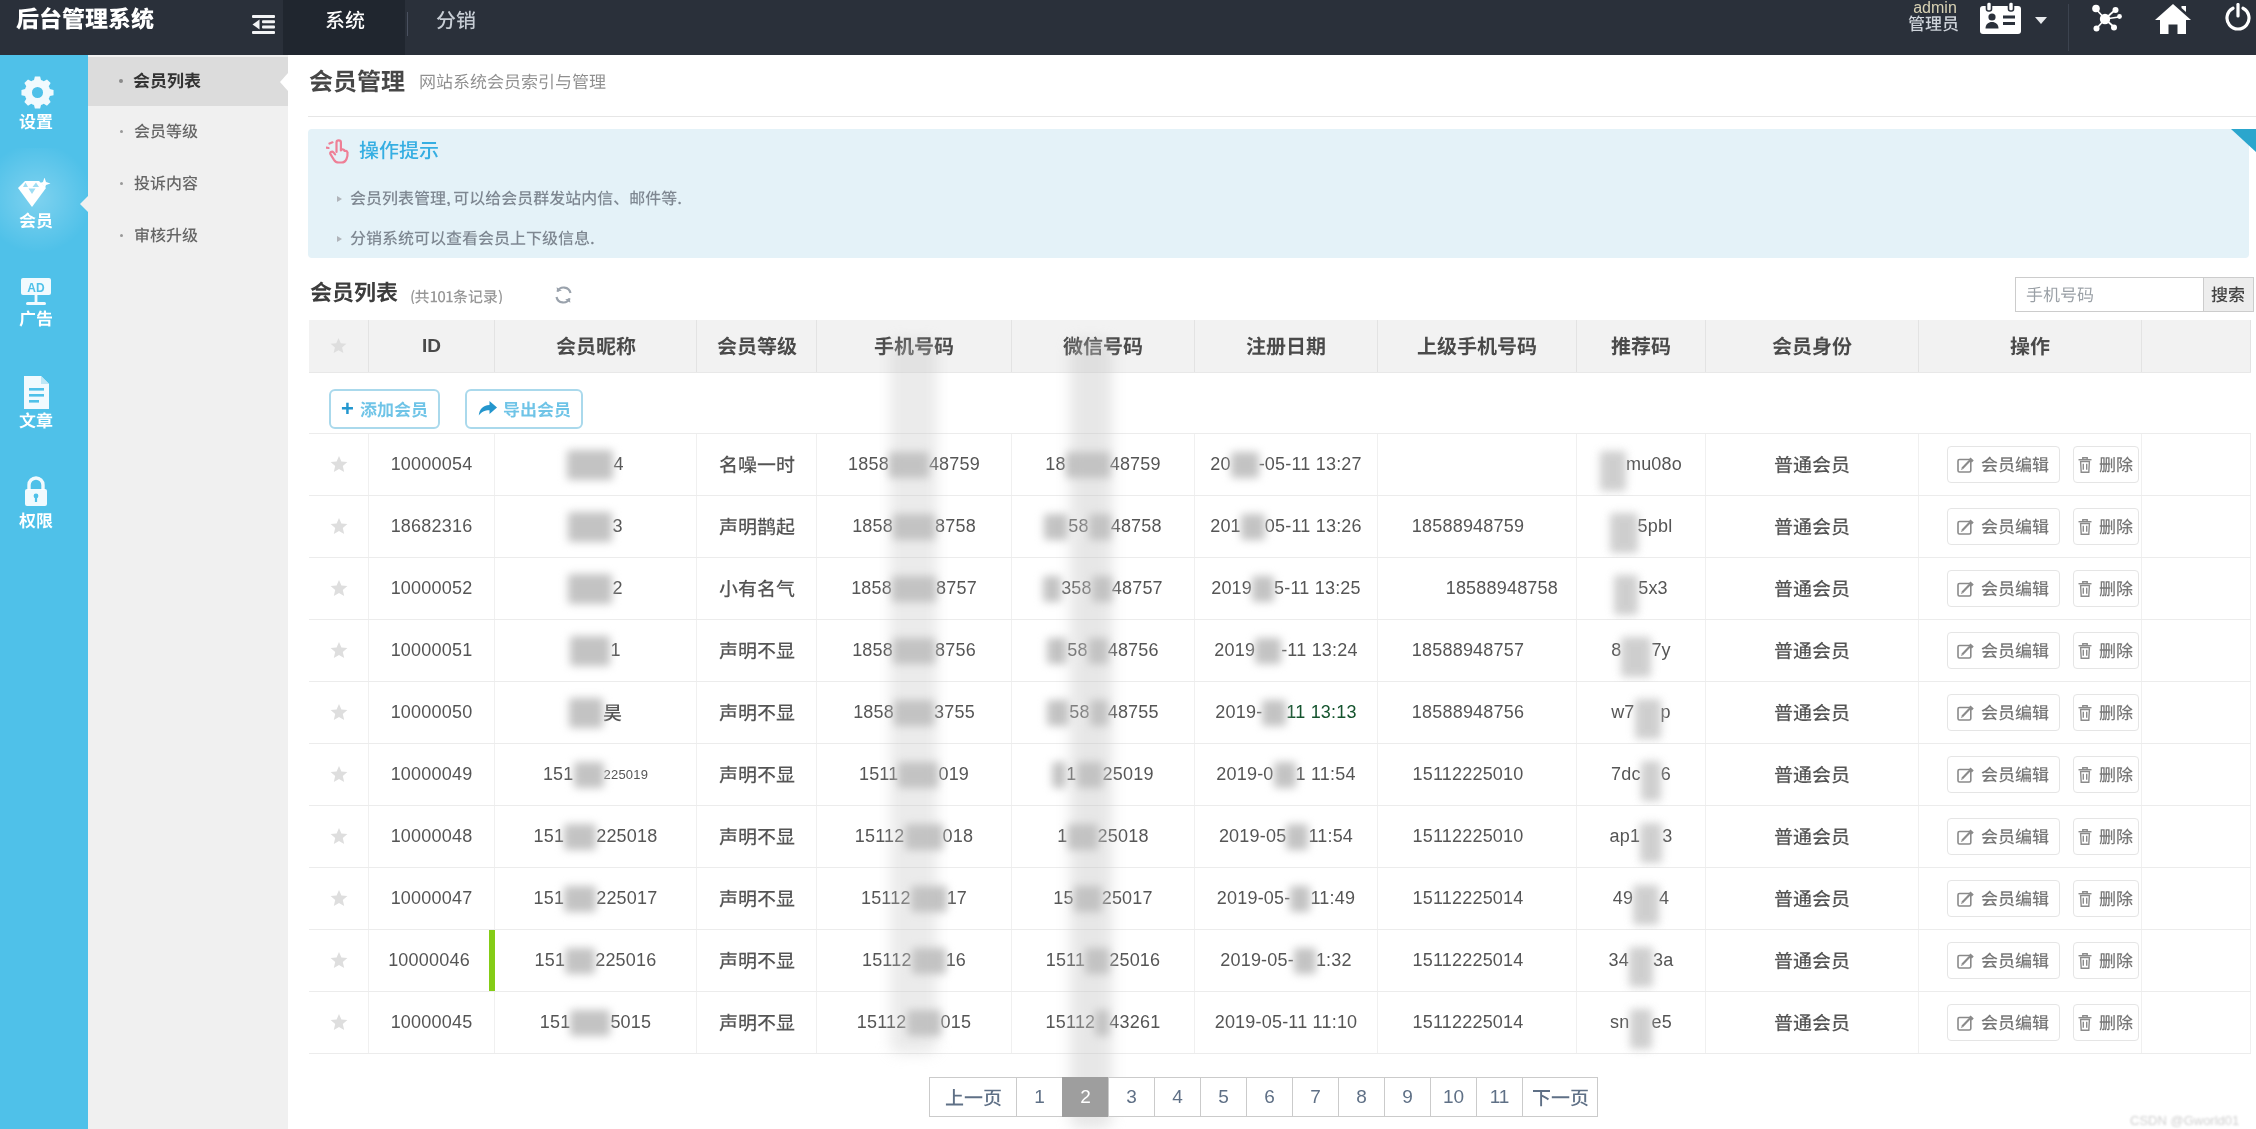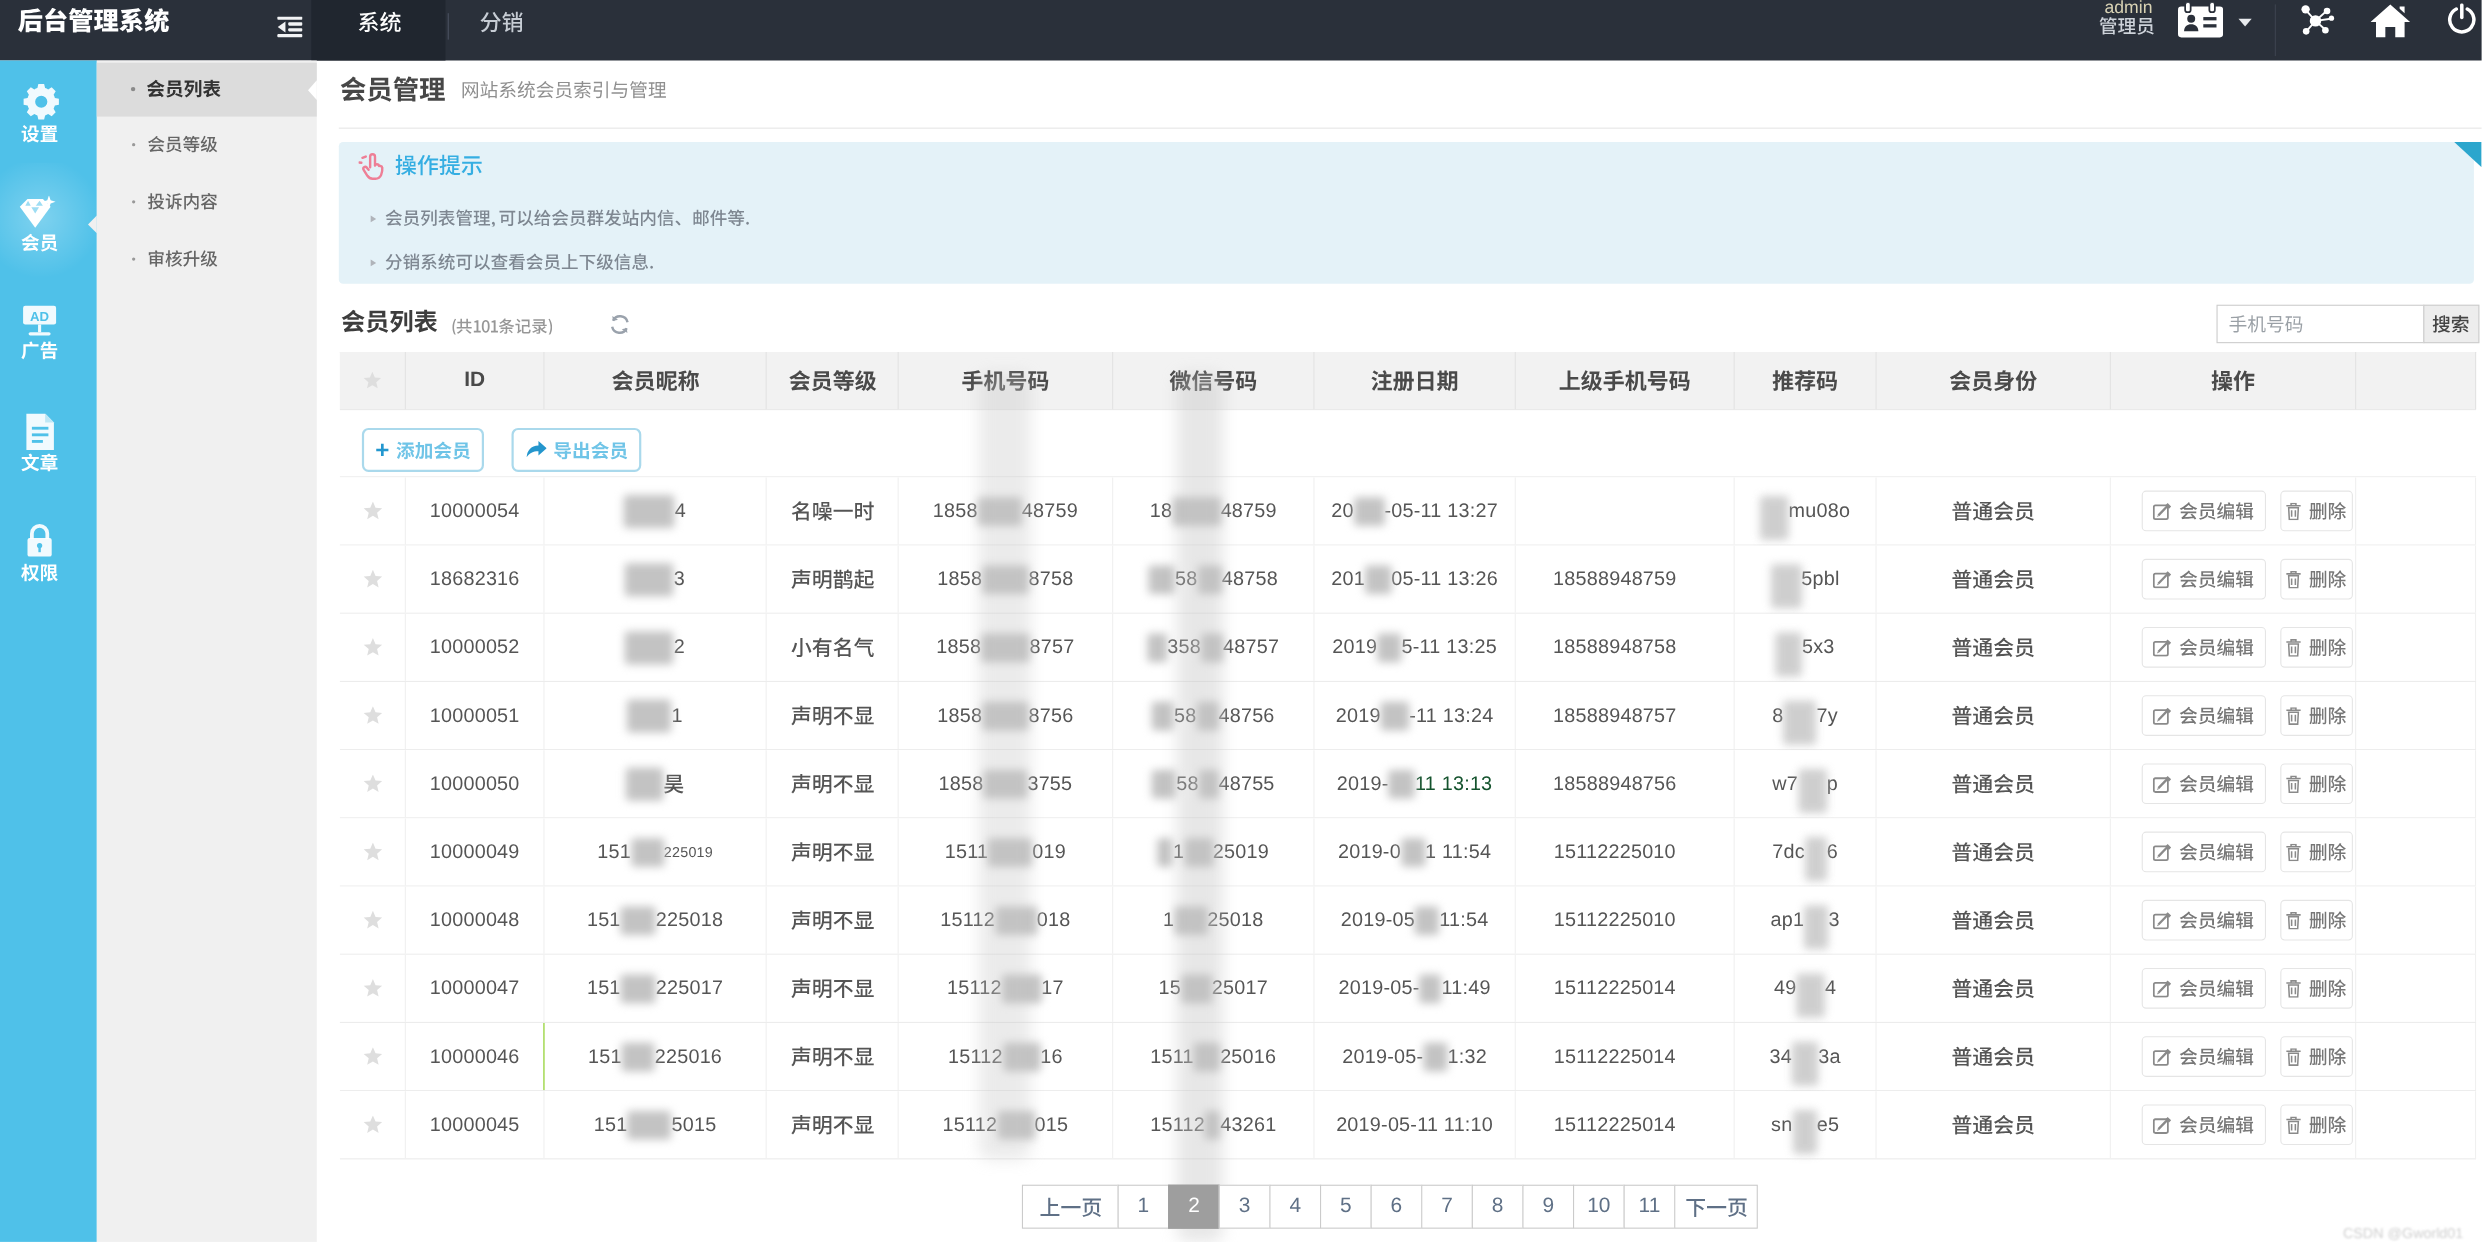--- a/index.html
+++ b/index.html
@@ -465,21 +465,21 @@
       <i class="bl" style="width:18px;height:26px;"></i>
       <b style="font-weight:normal;font-size:18px;color:#555;letter-spacing:.2px">358</b>
       <i class="bl" style="width:20px;height:26px;"></i>
       <b style="font-weight:normal;font-size:18px;color:#555;letter-spacing:.2px">48757</b>
     </div>
     <div class="fx" style="position:relative;width:183px;height:100%;border-right:1px solid #f0f0f0;">
       <b style="font-weight:normal;font-size:18px;color:#555;letter-spacing:.2px">2019</b>
       <i class="bl" style="width:22px;height:26px;"></i>
       <b style="font-weight:normal;font-size:18px;color:#555;letter-spacing:.2px">5-11 13:25</b>
     </div>
-    <div class="fx" style="position:relative;width:199px;height:100%;border-right:1px solid #f0f0f0;">
+    <div class="fx" style="position:relative;width:199px;height:100%;border-right:1px solid #f0f0f0;justify-content:flex-end;">
       <b style="font-weight:normal;font-size:18px;color:#555;letter-spacing:.2px;margin-right:18px">18588948758</b>
     </div>
     <div class="fx" style="position:relative;width:129px;height:100%;border-right:1px solid #f0f0f0;">
       <i class="bl" style="width:24px;height:40px;margin-top:12px;opacity:.8;"></i>
       <b style="font-weight:normal;font-size:18px;color:#555;letter-spacing:.2px">5x3</b>
     </div>
     <div class="fx" style="position:relative;width:213px;height:100%;border-right:1px solid #f0f0f0;">
       <svg width="76.0" height="19" viewBox="0 -880 4000 1000">
         <use href="#ptth" fill="#555555" transform="scale(1,-1)"></use>
       </svg>
@@ -883,21 +883,21 @@
       </div>
     </div>
     <div class="fx" style="position:relative;width:109px;height:100%;border-right:1px solid #f0f0f0;"></div>
   </div>
 <div class="fl" style="left:309px;top:930px;width:1942px;height:62px;background:#fff;border-bottom:1px solid #ececec;">
     <div class="fx" style="position:relative;width:60px;height:100%;border-right:1px solid #f0f0f0;">
       <svg width="18" height="17" viewBox="0 0 18 17" fill="#dedede">
         <path d="M9 0 l2.4 5.6 6 .5 -4.6 4 1.4 5.9 -5.2-3.1 -5.2 3.1 1.4-5.9 -4.6-4 6-.5z"></path>
       </svg>
     </div>
-    <div class="fx" style="position:relative;width:126px;height:100%;border-right:1px solid #84cc16;">
+    <div class="fx" style="position:relative;width:126px;height:100%;border-right:6px solid #84cc16;">
       <b style="font-weight:normal;font-size:18px;color:#555;letter-spacing:.2px">10000046</b>
     </div>
     <div class="fx" style="position:relative;width:202px;height:100%;border-right:1px solid #f0f0f0;">
       <b style="font-weight:normal;font-size:18px;color:#555;letter-spacing:.2px">151</b>
       <i class="bl" style="width:30px;height:26px;"></i>
       <b style="font-weight:normal;font-size:18px;color:#555;letter-spacing:.2px">225016</b>
     </div>
     <div class="fx" style="position:relative;width:120px;height:100%;border-right:1px solid #f0f0f0;">
       <svg width="76.0" height="19" viewBox="0 -880 4000 1000">
         <use href="#smbx" fill="#555555" transform="scale(1,-1)"></use>

